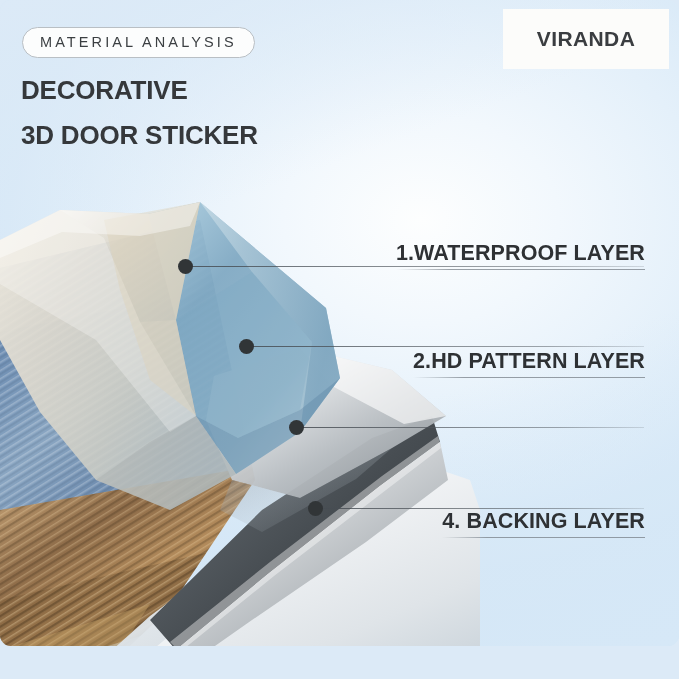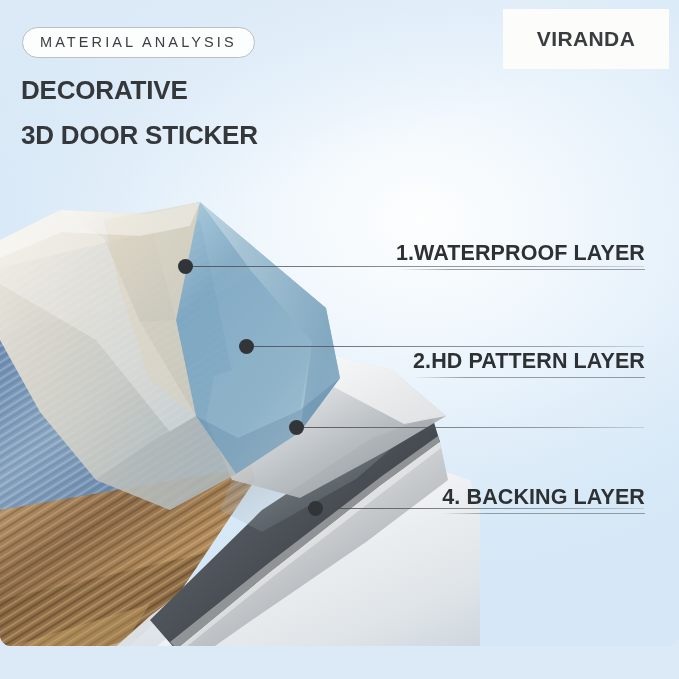--- a/index.html
+++ b/index.html
@@ -53,21 +53,21 @@
     font-size:21.5px;font-weight:700;color:#2e3134;letter-spacing:0.1px;
     display:block;line-height:26px;
   }
   .label .rule{
     display:block;height:1px;margin-top:3px;width:100%;
     background:linear-gradient(90deg, rgba(120,128,136,0) 0%, rgba(120,128,136,.75) 22%, rgba(120,128,136,.75) 100%);
   }
   #lab1{top:240px;}
   #lab2{top:320px;margin-top:28px;}
   #lab3{top:400px;}
-  #lab4{top:484px;}
+  #lab4{top:508px;}
   
   .leader{
     position:absolute;height:1px;
     background:linear-gradient(90deg, rgba(70,76,82,.85) 0%, rgba(90,97,104,.55) 75%, rgba(120,128,136,.25) 100%);
     transform-origin:0 50%;
   }
   .dot{
     position:absolute;width:15px;height:15px;border-radius:50%;
     background:#313537;
   }

